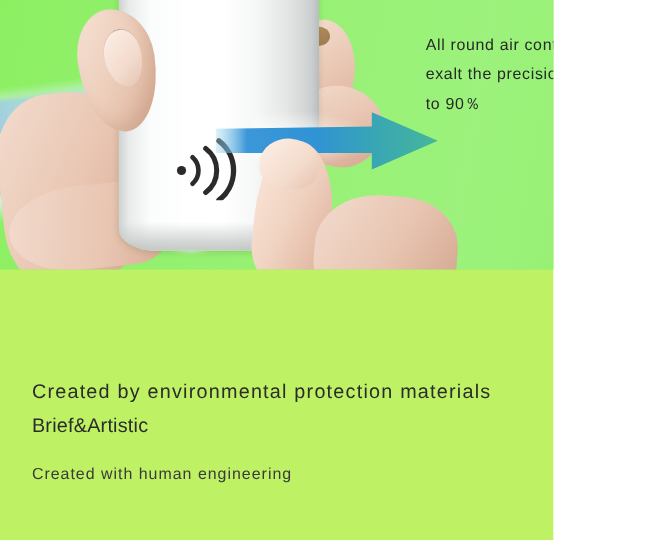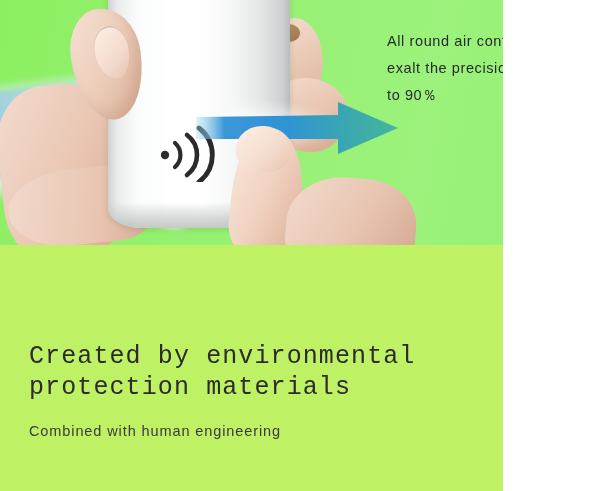--- a/index.html
+++ b/index.html
@@ -256,25 +256,25 @@
     white-space: pre-line;
   }
 
   
   #headline {
     position: absolute;
     left: 29px;
     top: 341px;
     width: 560px;
     color: #2b2b2b;
-    font-size: 25px;
+    font-size: 18px;
     line-height: 31px;
     letter-spacing: 1.1px;
     font-weight: 400;
-    font-family: Liberation Mono, monospace;
+    font-family: Liberation Sans, sans-serif;
   }
   #headline .line2 {
     display: block;
     letter-spacing: 0.2px;
   }
   #subtext {
     position: absolute;
     left: 29px;
     top: 418px;
     width: 430px;
@@ -346,21 +346,22 @@
     <div id="hero-caption">All round air contact，
 exalt the precision up
 to 90％</div>
 
   </section>
 
   <section id="lower">
 
     <h2 id="headline" style="margin:0;font-weight:400;">
       <span>Created by environmental protection materials</span>
+      <span class="line2">Brief&amp;Artistic</span>
     </h2>
 
     <p id="subtext" style="margin:0;">
-      <span>Combined with human engineering</span>
+      <span>Created with human engineering</span>
     </p>
 
   </section>
 
 </div>
 
 </body></html>

